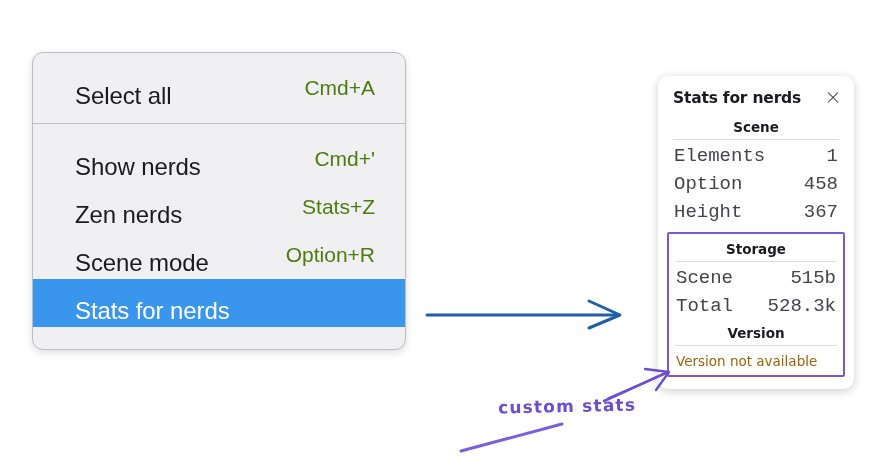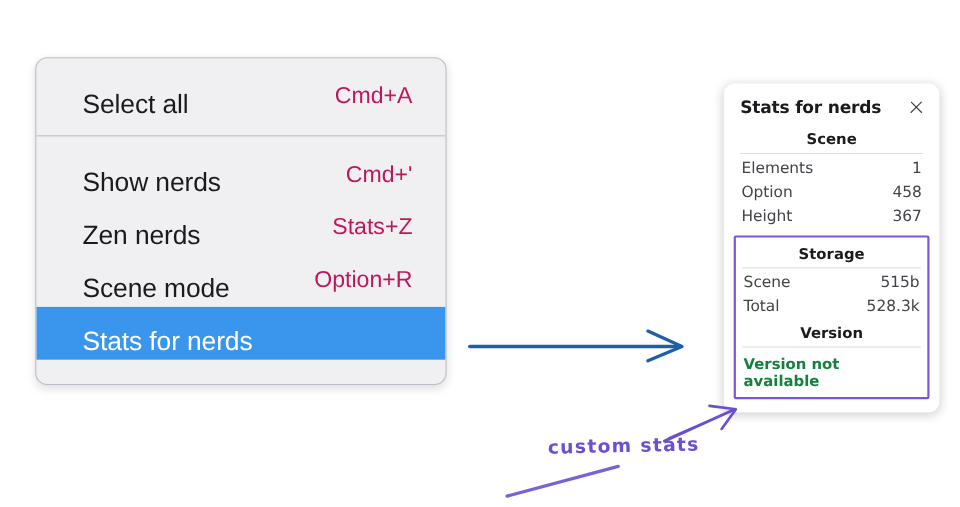--- a/index.html
+++ b/index.html
@@ -47,21 +47,21 @@
   }
   .menu-item .mi-label {
     font-size: 24px;
     color: #1b1b1e;
     letter-spacing: -0.1px;
     white-space: nowrap;
     margin-top: 16px;
   }
   .menu-item .mi-shortcut {
     font-size: 21px;
-    color: #be185d;
+    color: #4d7c0f;
     white-space: nowrap;
   }
   .menu-item.selected {
     background: #3a96ed;
   }
   .menu-item.selected .mi-label { color: #ffffff; }
   .menu-item.selected .mi-shortcut { color: #d6e9fb; }
 
   
   #stats-panel {
@@ -117,29 +117,29 @@
   .sect-rule {
     height: 1px;
     background: #dddde1;
     margin: 0 6px 2px 6px;
   }
   .stat-row {
     display: flex;
     justify-content: space-between;
     align-items: flex-start;
     padding: 3px 7px 3px 7px;
-    font-size: 14px;
+    font-size: 19px;
     color: #43434a;
+    font-family: Liberation Mono, monospace;
   }
   .stat-row .sv { color: #43434a; }
   .stat-note {
     padding: 5px 7px 2px 7px;
     font-size: 13.5px;
-    color: #15803d;
-    font-weight: bold;
+    color: #a16207;
   }
 
   
   #custom-stats-box {
     border: 2.5px solid #7b57d6;
     border-radius: 2px;
     margin: 6px 0 0 0;
     padding: 2px 0 4px 0;
   }
 

